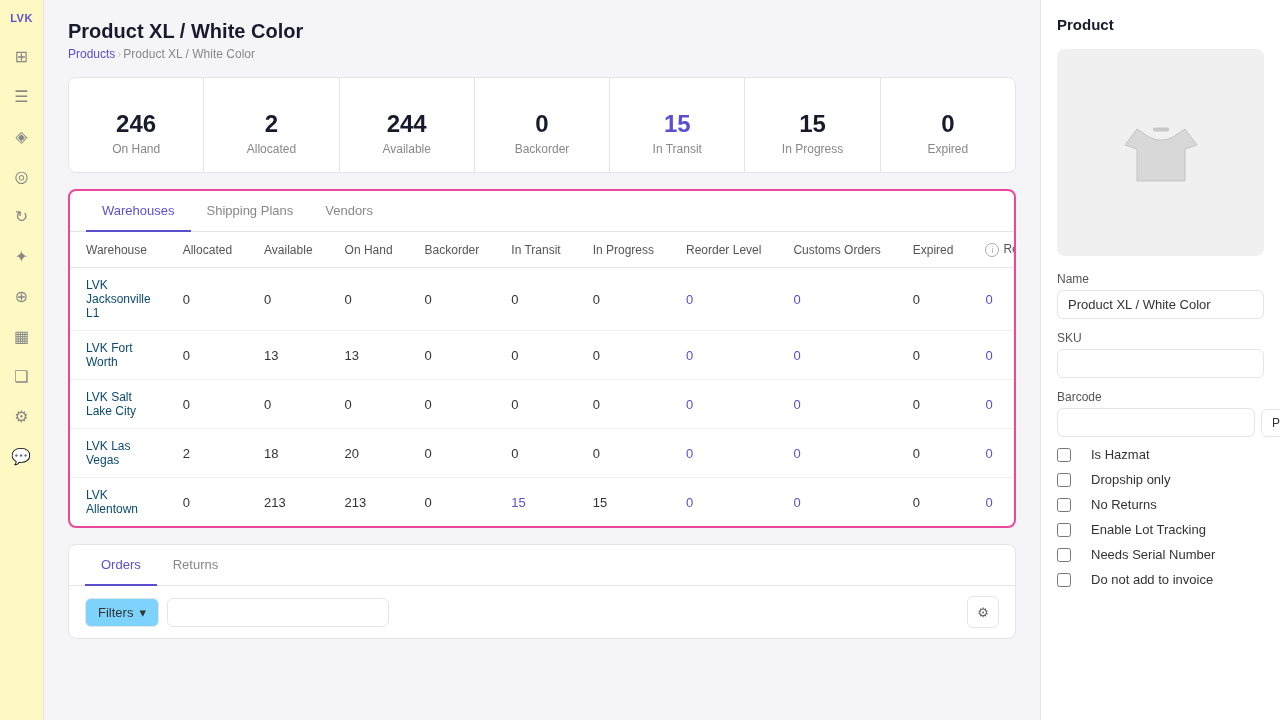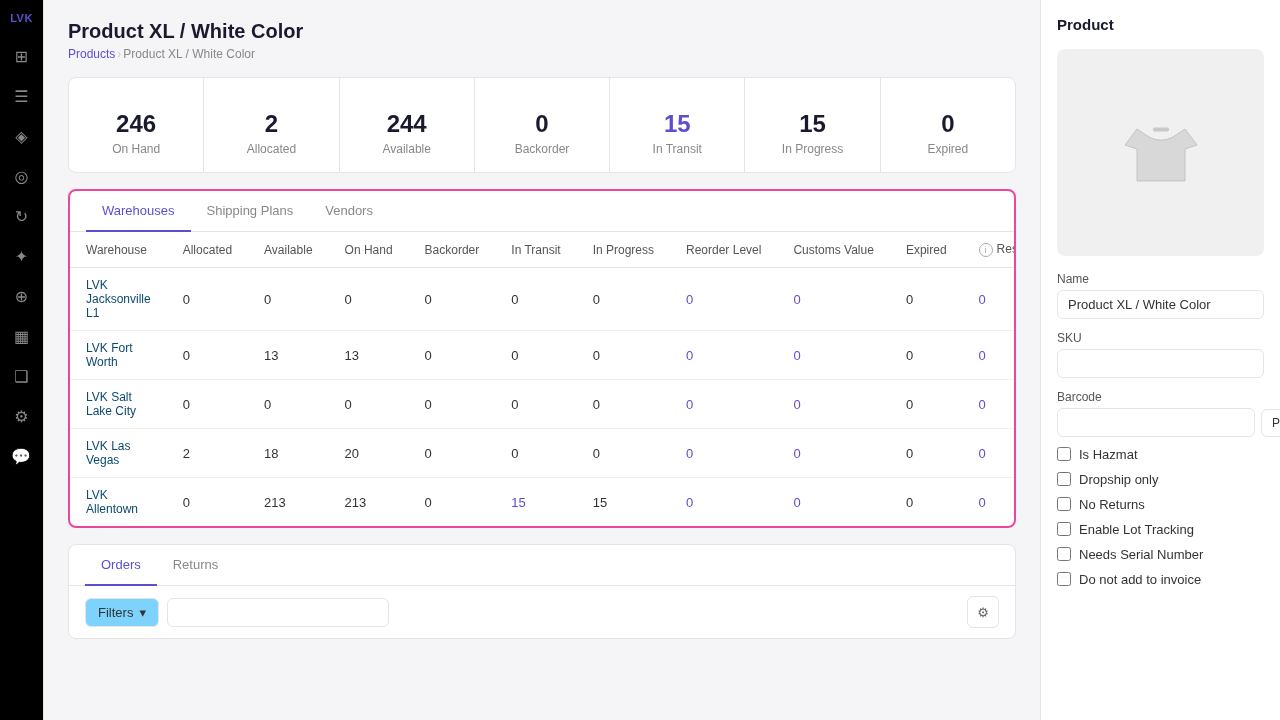--- a/index.html
+++ b/index.html
@@ -1,21 +1,21 @@
 <!DOCTYPE html>
 <html><head>
   <meta charset="utf-8">
   <style>
     * { box-sizing: border-box; margin: 0; padding: 0; }
     body { font-family: -apple-system, BlinkMacSystemFont, 'Segoe UI', sans-serif; background: #f5f5f7; color: #333; font-size: 13px; display: flex; height: 720px; overflow: hidden; }
 
     
     .sidebar {
       width: 44px;
-      background: #000000;
+      background: #fef9c3;
       border-right: 1px solid #e5e5e5;
       display: flex;
       flex-direction: column;
       align-items: center;
       padding: 12px 0;
       gap: 8px;
       flex-shrink: 0;
     }
     .sidebar-logo {
       font-size: 11px;
@@ -210,21 +210,21 @@
       border: 1px solid #e5e5e5;
       border-radius: 6px;
       font-size: 13px;
       color: #333;
       outline: none;
       background: #fff;
     }
     .barcode-row { display: flex; gap: 6px; align-items: center; margin-top: 4px; }
     .barcode-input { flex: 1; padding: 6px 10px; border: 1px solid #e5e5e5; border-radius: 6px; font-size: 13px; outline: none; }
     .print-btn { padding: 6px 10px; border: 1px solid #e5e5e5; border-radius: 6px; font-size: 12px; cursor: pointer; background: #fff; color: #333; }
-    .checkbox-row { display: flex; align-items: flex-start; gap: 8px; margin-top: 10px; }
+    .checkbox-row { display: flex; align-items: center; gap: 20px; margin-top: 10px; }
     .checkbox-row input[type=checkbox] { width: 14px; height: 14px; accent-color: #5b4fcf; }
     .checkbox-label { font-size: 13px; color: #333; }
 
     .info-icon { width: 14px; height: 14px; border: 1px solid #aaa; border-radius: 50%; display: inline-flex; align-items: center; justify-content: center; font-size: 9px; color: #aaa; margin-right: 4px; }
   </style>
 </head>
 <body>
 
 <div class="sidebar">
   <div class="sidebar-logo">LVK</div>
@@ -294,21 +294,21 @@
         <thead>
           <tr>
             <th>Warehouse</th>
             <th>Allocated</th>
             <th>Available</th>
             <th>On Hand</th>
             <th>Backorder</th>
             <th>In Transit</th>
             <th>In Progress</th>
             <th>Reorder Level</th>
-            <th>Customs Value</th>
+            <th>Customs Orders</th>
             <th>Expired</th>
             <th><span class="info-icon">i</span><span>Reserve</span></th>
           </tr>
         </thead>
         <tbody id="warehouse-tbody">
         <tr>
       <td class="warehouse-name">LVK Jacksonville L1</td>
       <td>0</td>
       <td>0</td>
       <td>0</td>

